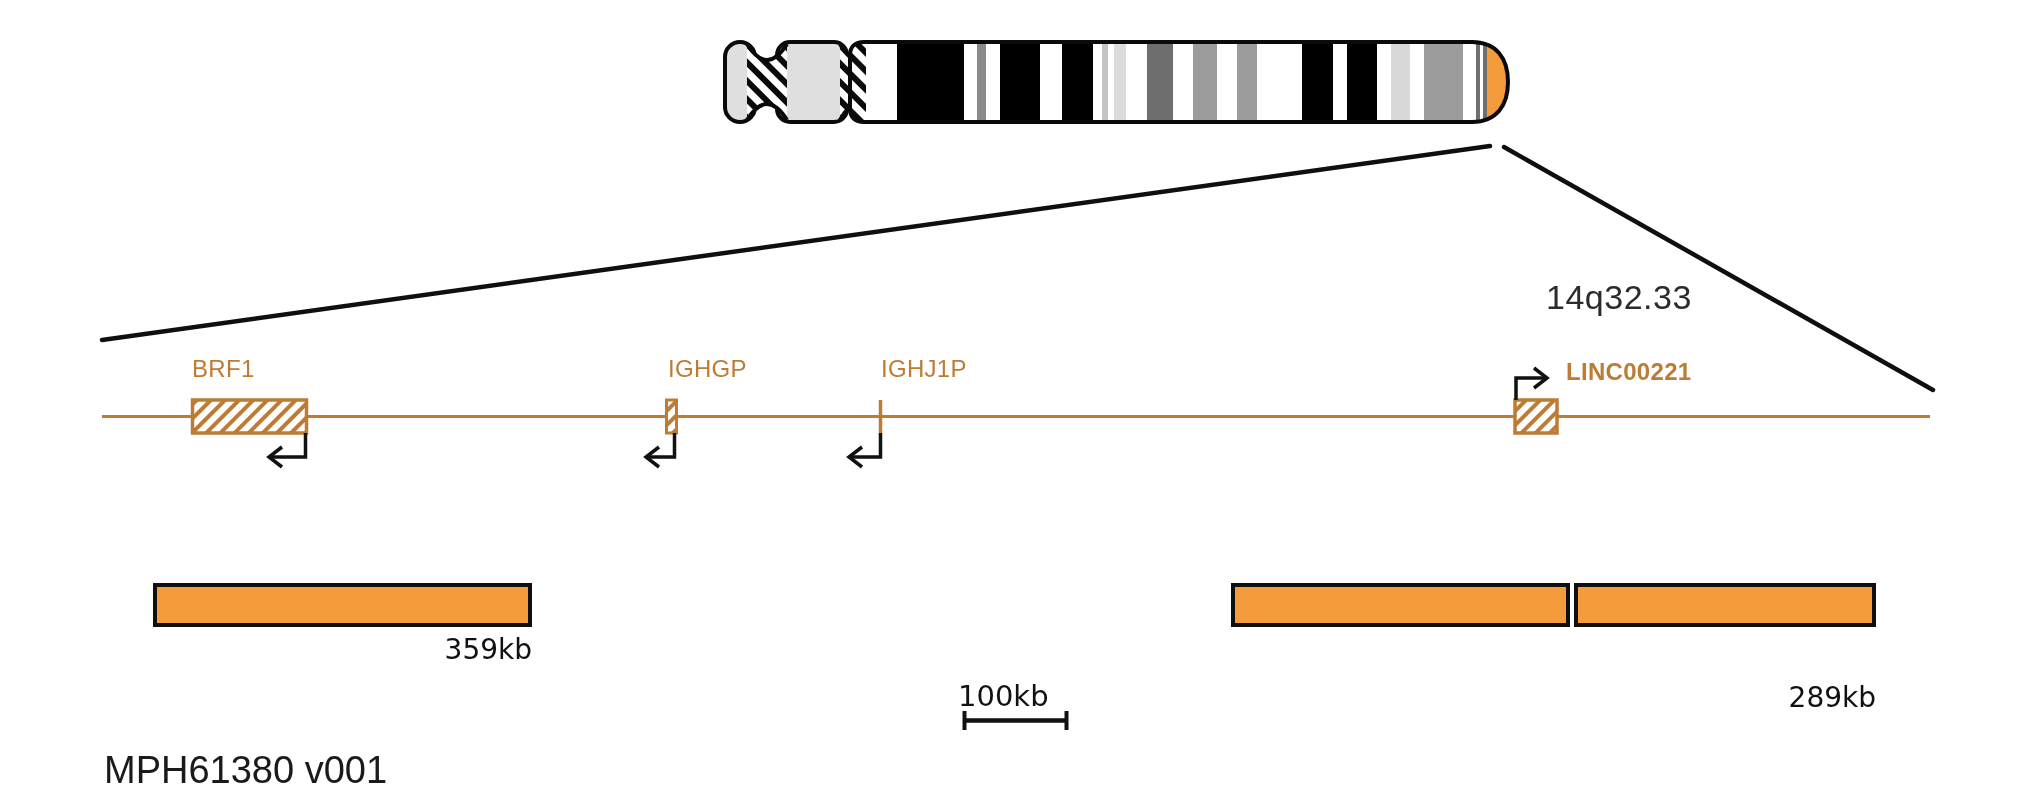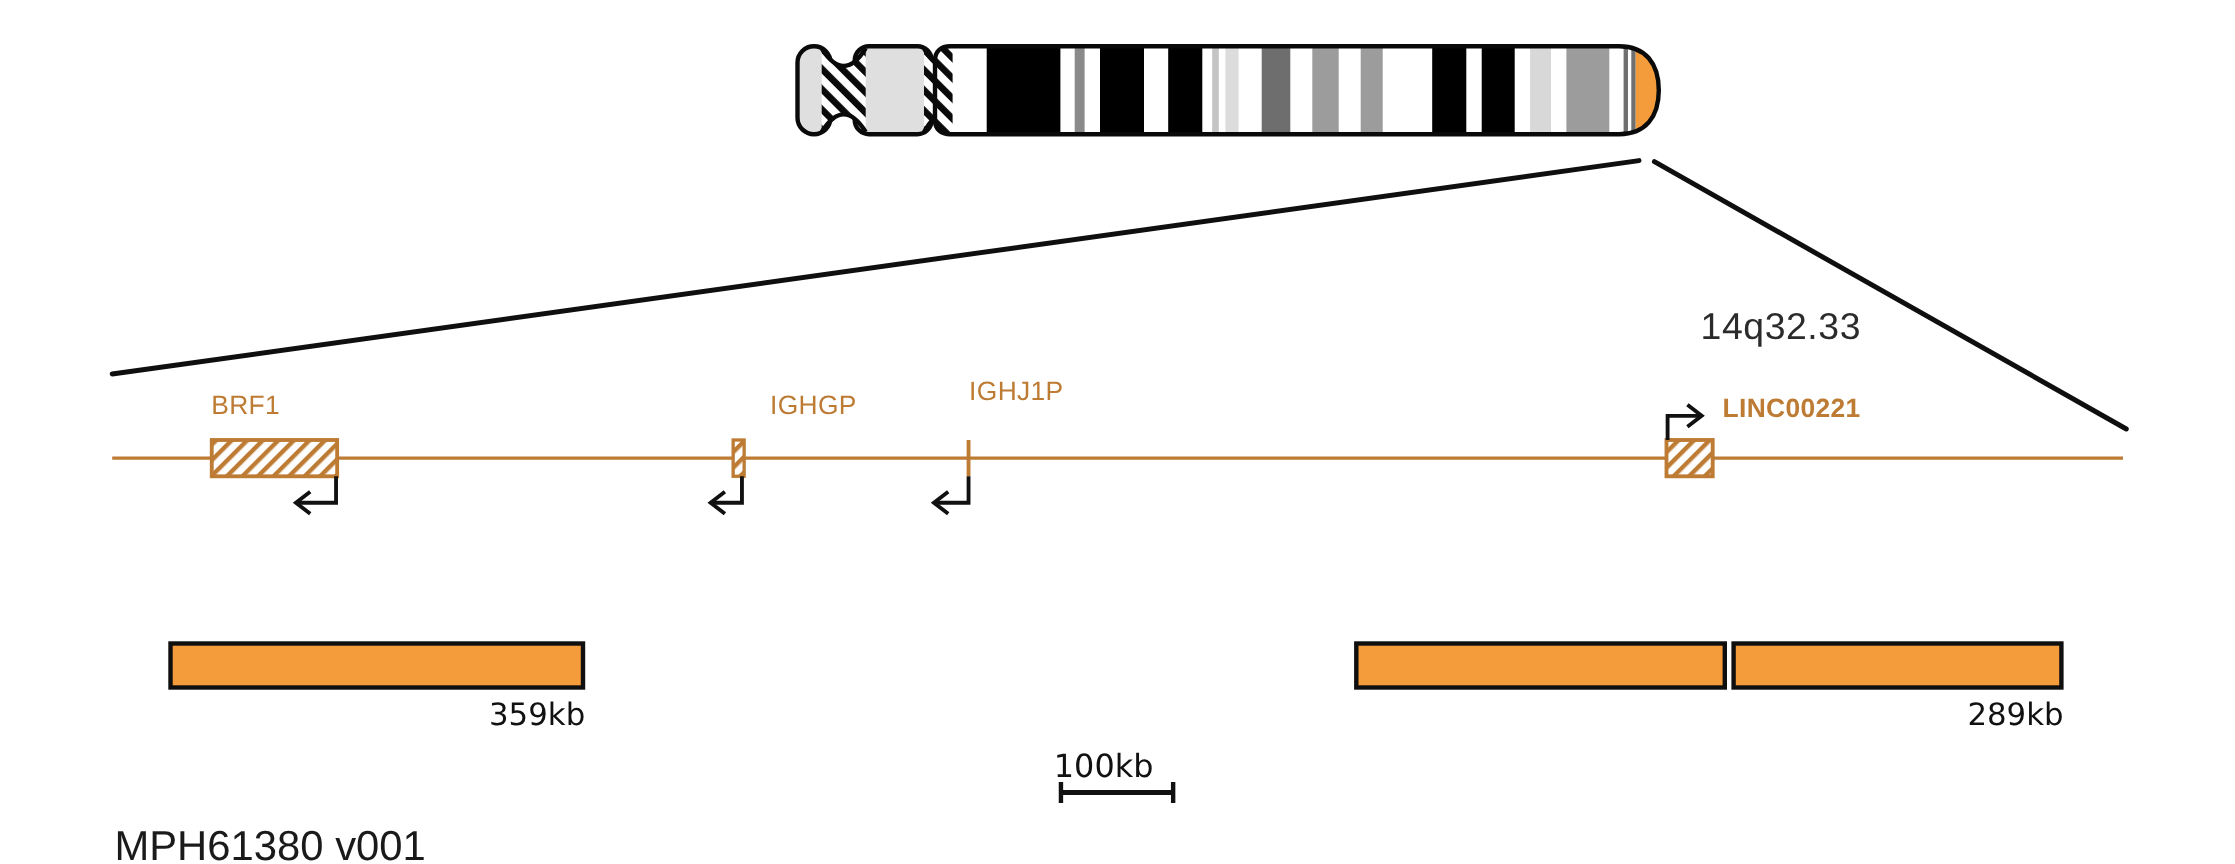--- a/index.html
+++ b/index.html
@@ -3,27 +3,27 @@
 <meta charset="utf-8">
 <style>
   html,body{margin:0;padding:0;background:#ffffff;}
   .stage{position:relative;width:2032px;height:785px;background:#ffffff;overflow:hidden;
          font-family:"Liberation Sans",sans-serif;}
   .stage svg{position:absolute;left:0;top:0;}
   .lbl{position:absolute;line-height:1.1;white-space:nowrap;}
   .locus-lbl{left:1546px;top:279px;font-size:34px;color:#2b2b2b;letter-spacing:0.5px;}
   .gene-lbl{font-size:24px;color:#bd7b34;letter-spacing:0.3px;}
   .g-brf1{left:192px;top:356px;text-align:right;}
-  .g-ighgp{left:700px;top:356px;}
-  .g-ighj1p{left:881px;top:344px;}
+  .g-ighgp{left:668px;top:356px;}
+  .g-ighj1p{left:881px;top:356px;}
   .g-linc{left:1566px;top:359px;font-weight:bold;}
   .size-lbl{font-family:"DejaVu Sans",sans-serif;font-size:28px;color:#111111;text-align:right;top:635px;}
   .s-1{left:153px;width:379px;}
   .s-2{left:1231px;width:339px;}
-  .s-3{left:1574px;width:302px;}
+  .s-3{left:1574px;width:302px;margin-top:48px;}
   .scale-lbl{font-family:"DejaVu Sans",sans-serif;font-size:29px;color:#111111;text-align:left;
              left:958px;width:115px;top:681px;}
   .footer-lbl{left:104px;top:750px;font-size:38px;color:#1a1a1a;}
 </style>
 </head>
 <body>
 
 <div class="stage">
 
   <svg width="2032" height="785" viewBox="0 0 2032 785">

